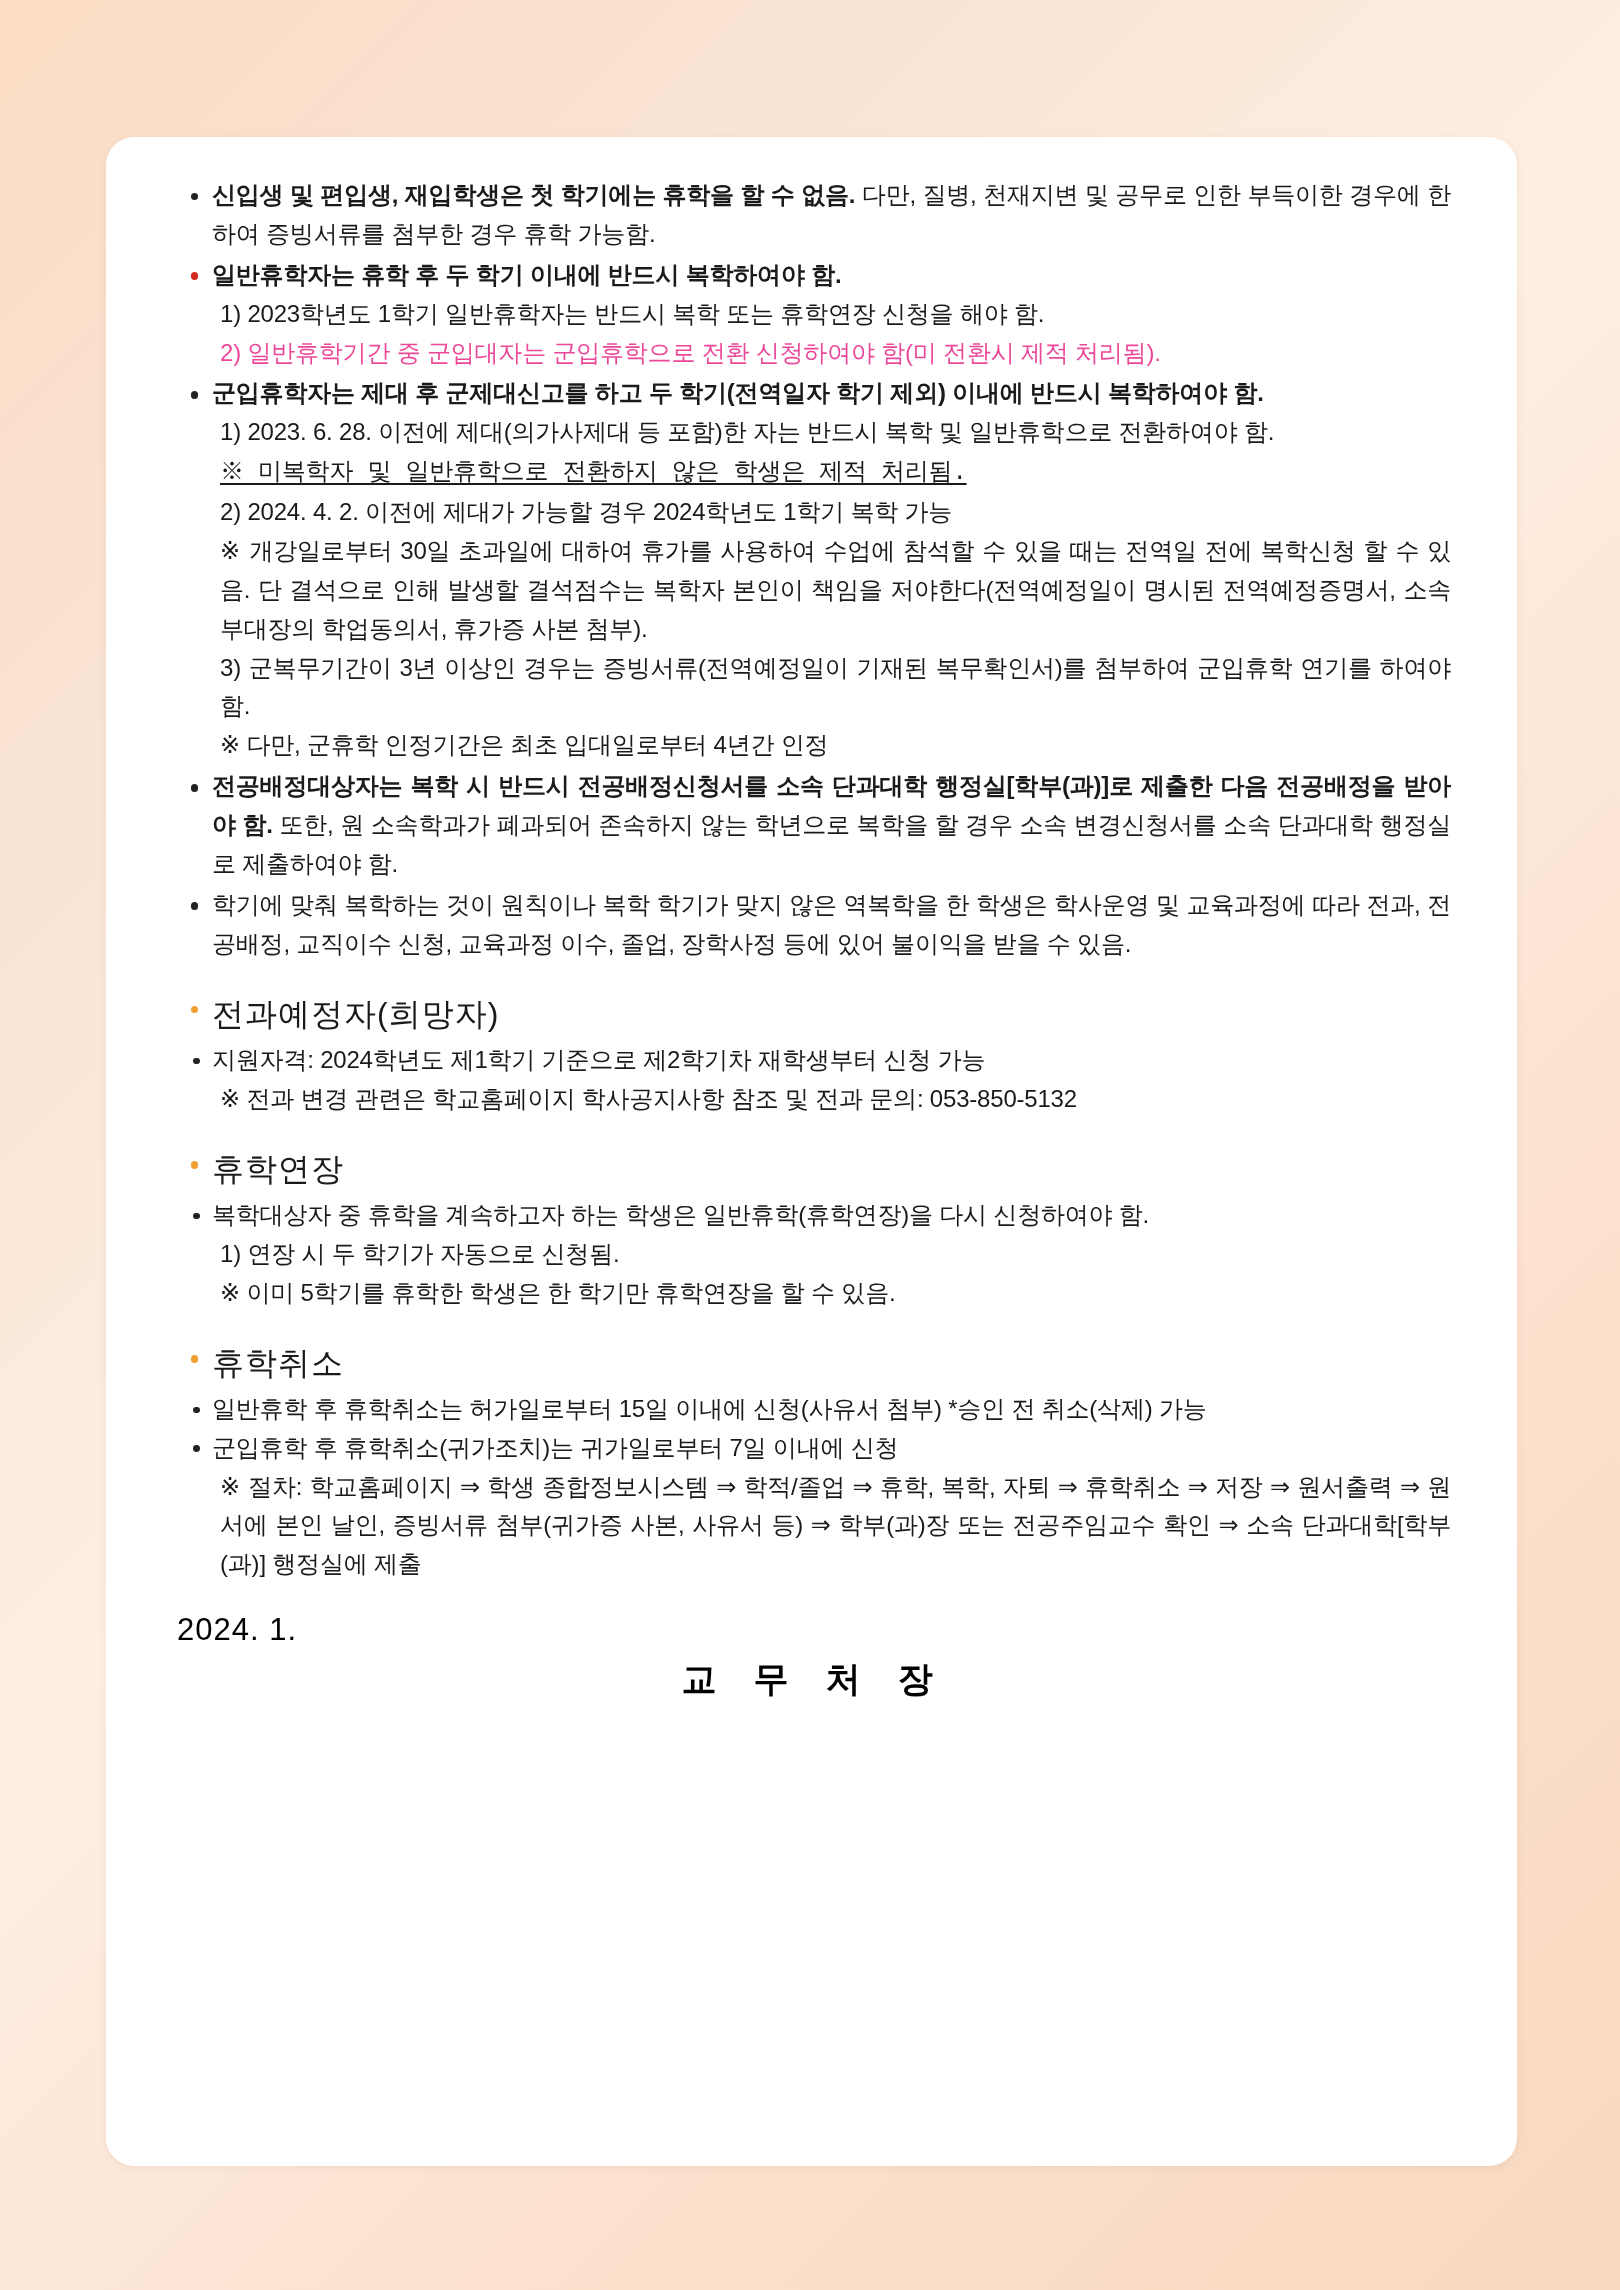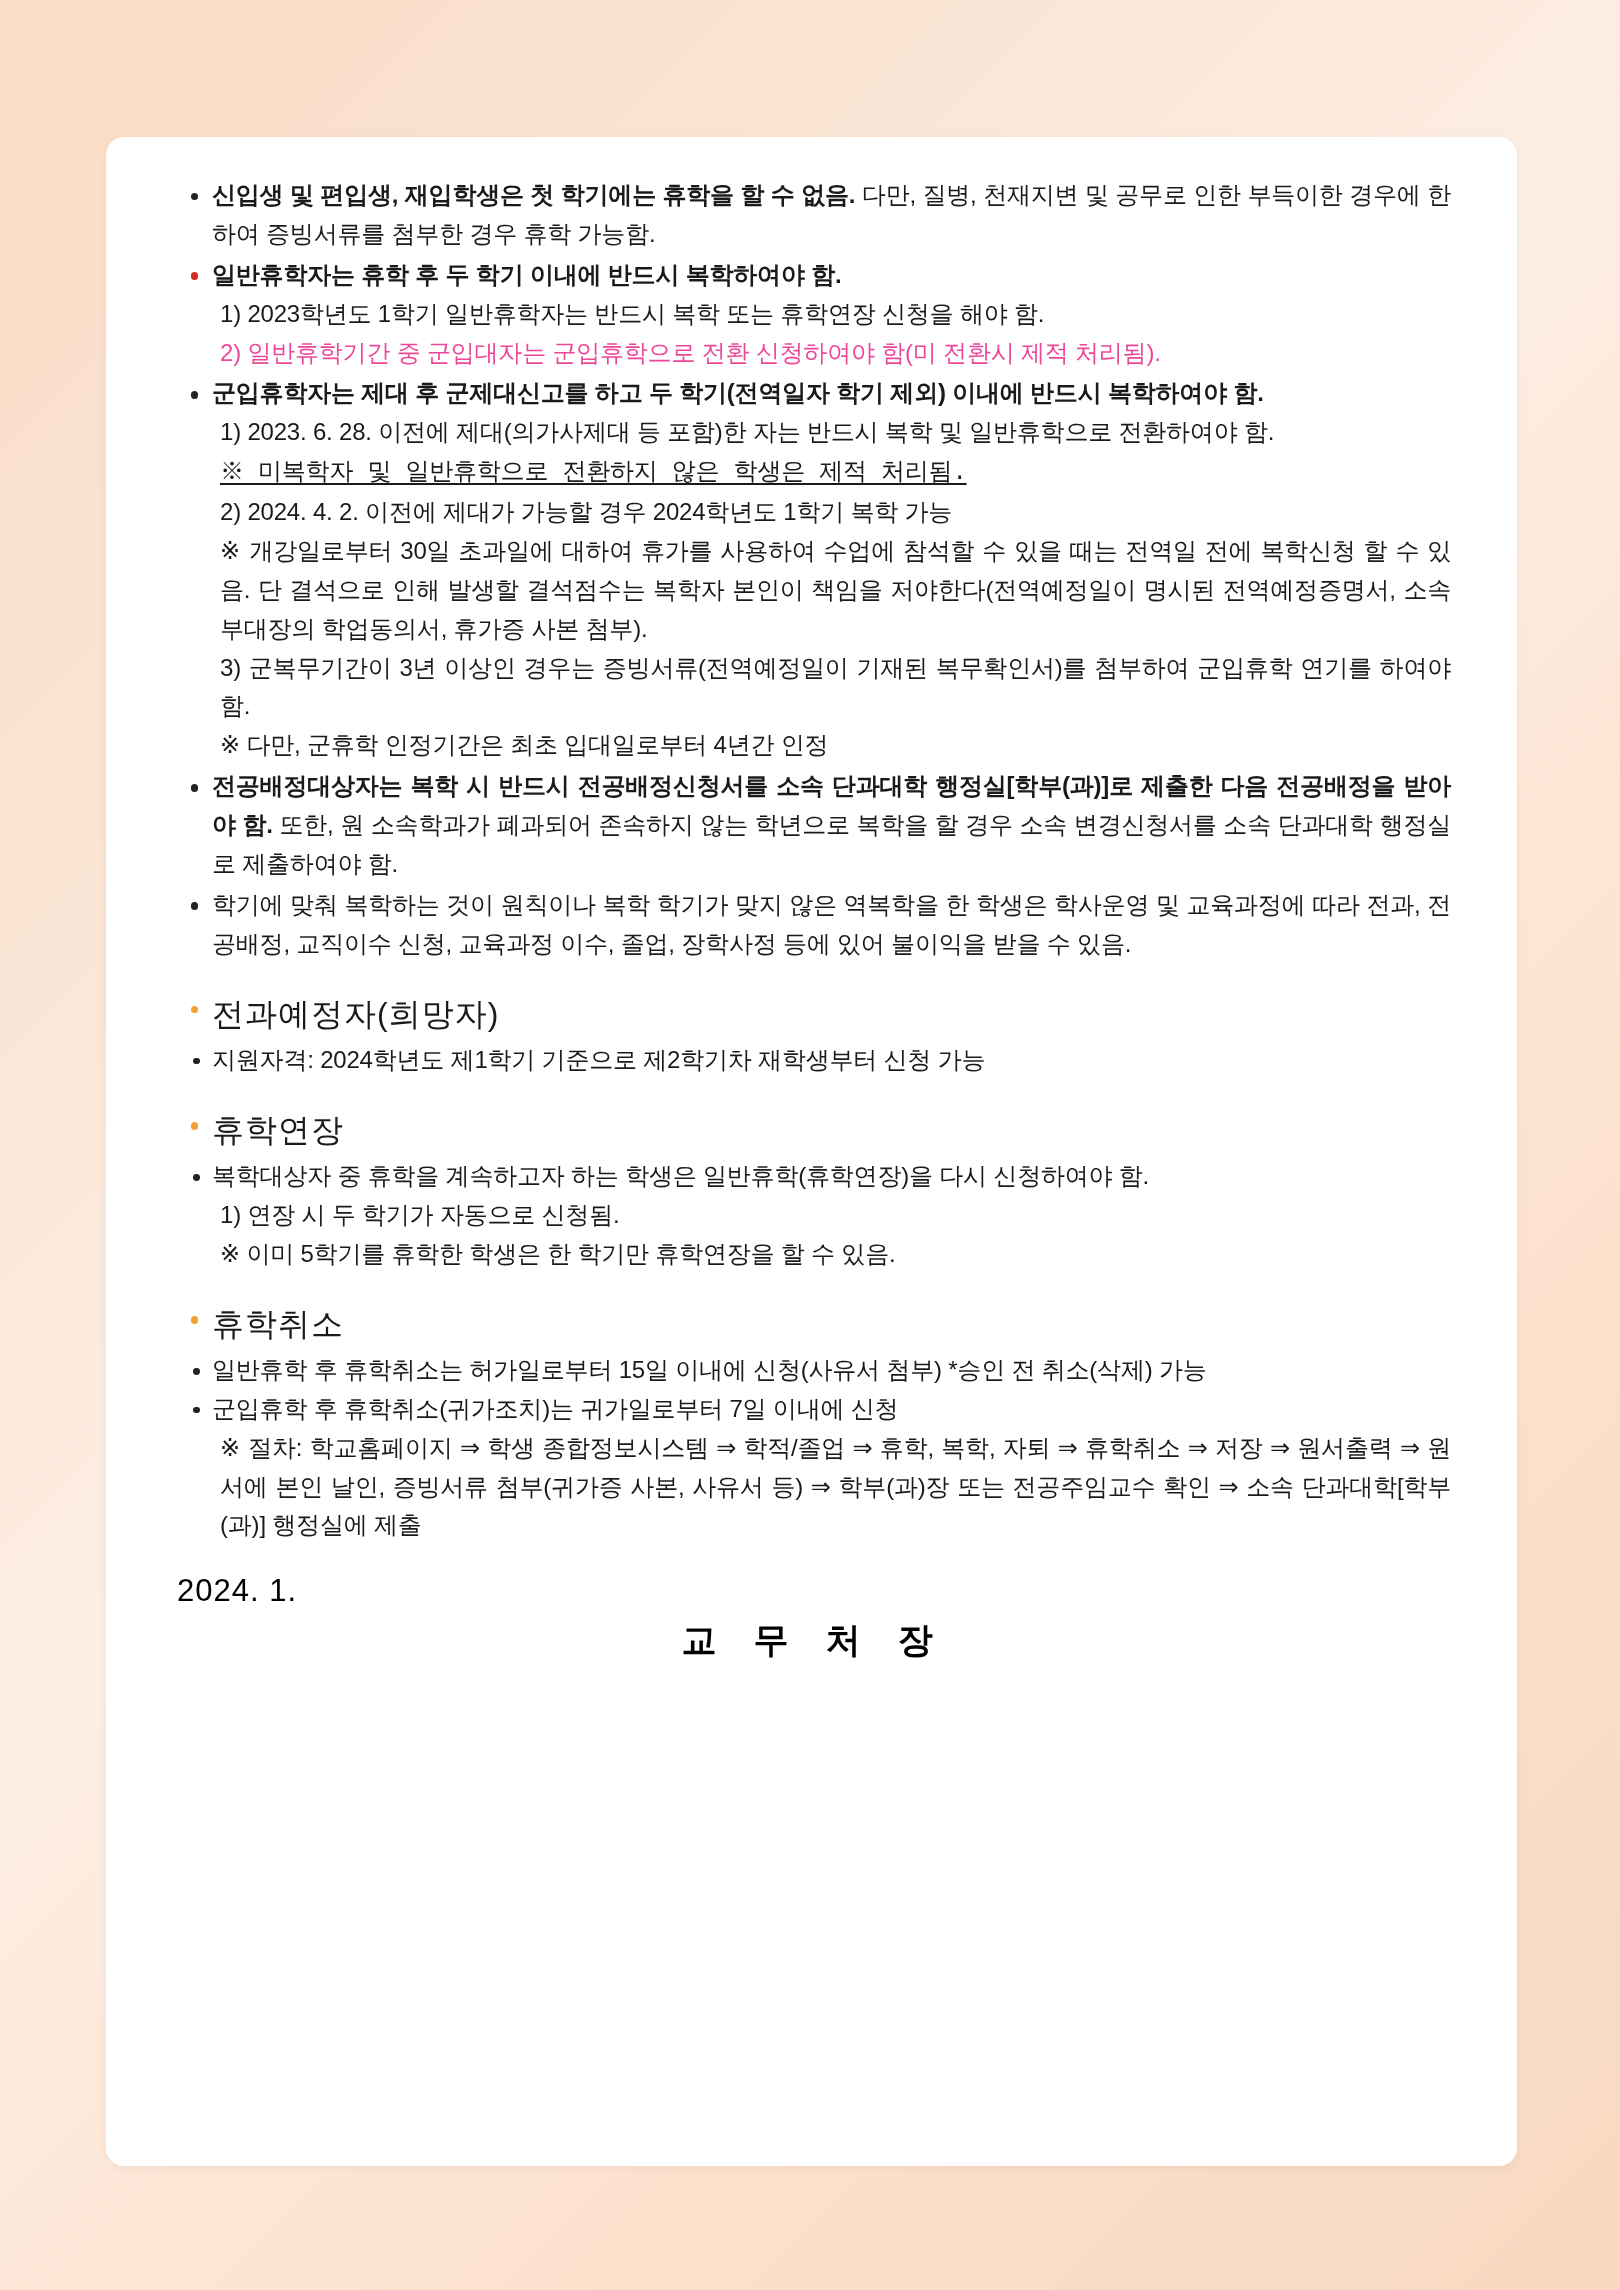--- a/index.html
+++ b/index.html
@@ -13,21 +13,21 @@
     font-family: "Liberation Sans", "DejaVu Sans", sans-serif;
     overflow: hidden;
   }
   .page {
     position: absolute;
     left: 106px;
     top: 137px;
     width: 1411px;
     height: 2029px;
     background: #ffffff;
-    border-radius: 18px;
+    border-radius: 28px;
     box-shadow: 0 2px 9.8px rgba(0,0,0,0.05);
   }
   .content {
     position: absolute;
     left: 71px;
     top: 37px;
     width: 1274px;
   }
   .line {
     font-size: 24px;
@@ -137,20 +137,21 @@
     </div>
 
     <div class="line b1">
       <span>학기에 맞춰 복학하는 것이 원칙이나 복학 학기가 맞지 않은 역복학을 한 학생은 학사운영 및 교육과정에 따라 전과, 전공배정, 교직이수 신청, 교육과정 이수, 졸업, 장학사정 등에 있어 불이익을 받을 수 있음.</span>
     </div>
 
     <div class="gap-md"></div>
 
     <div class="line section-head">전과예정자(희망자)</div>
     <div class="line inner-b">지원자격: 2024학년도 제1학기 기준으로 제2학기차 재학생부터 신청 가능</div>
+    <div class="line sub">※ 전과 변경 관련은 학교홈페이지 학사공지사항 참조 및 전과 문의: 053-850-5132</div>
 
     <div class="gap-md"></div>
 
     <div class="line section-head">휴학연장</div>
     <div class="line inner-b">복학대상자 중 휴학을 계속하고자 하는 학생은 일반휴학(휴학연장)을 다시 신청하여야 함.</div>
     <div class="line sub">1) 연장 시 두 학기가 자동으로 신청됨.</div>
     <div class="line sub">※ 이미 5학기를 휴학한 학생은 한 학기만 휴학연장을 할 수 있음.</div>
 
     <div class="gap-md"></div>
 

